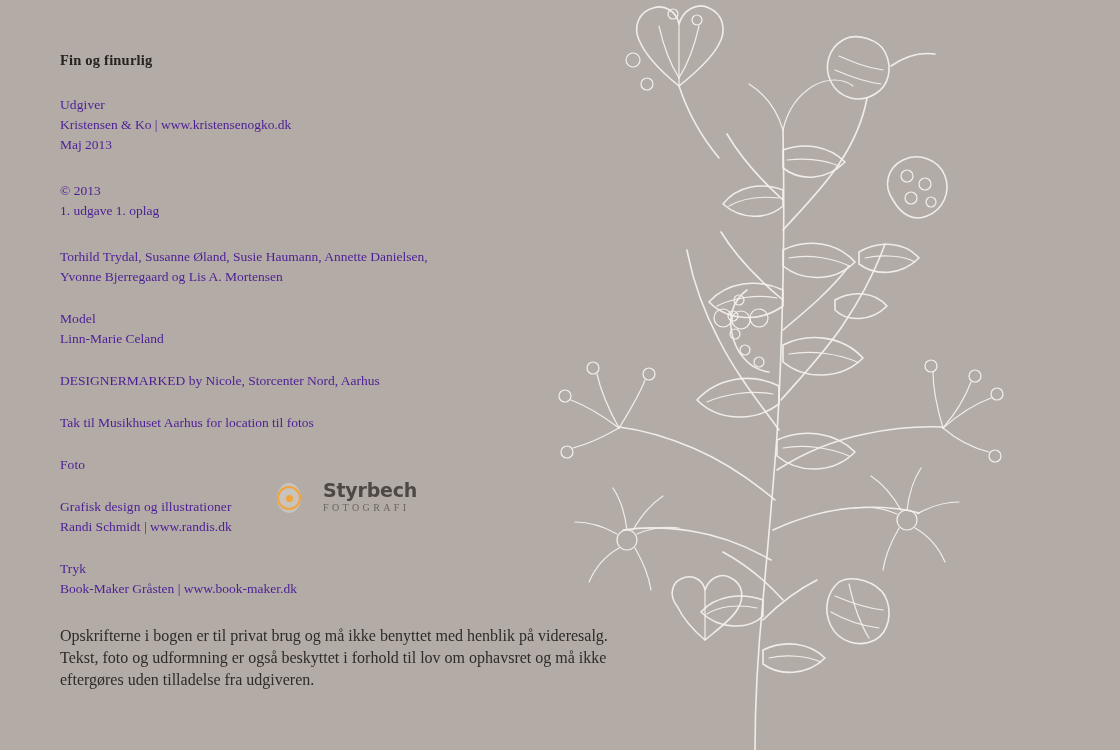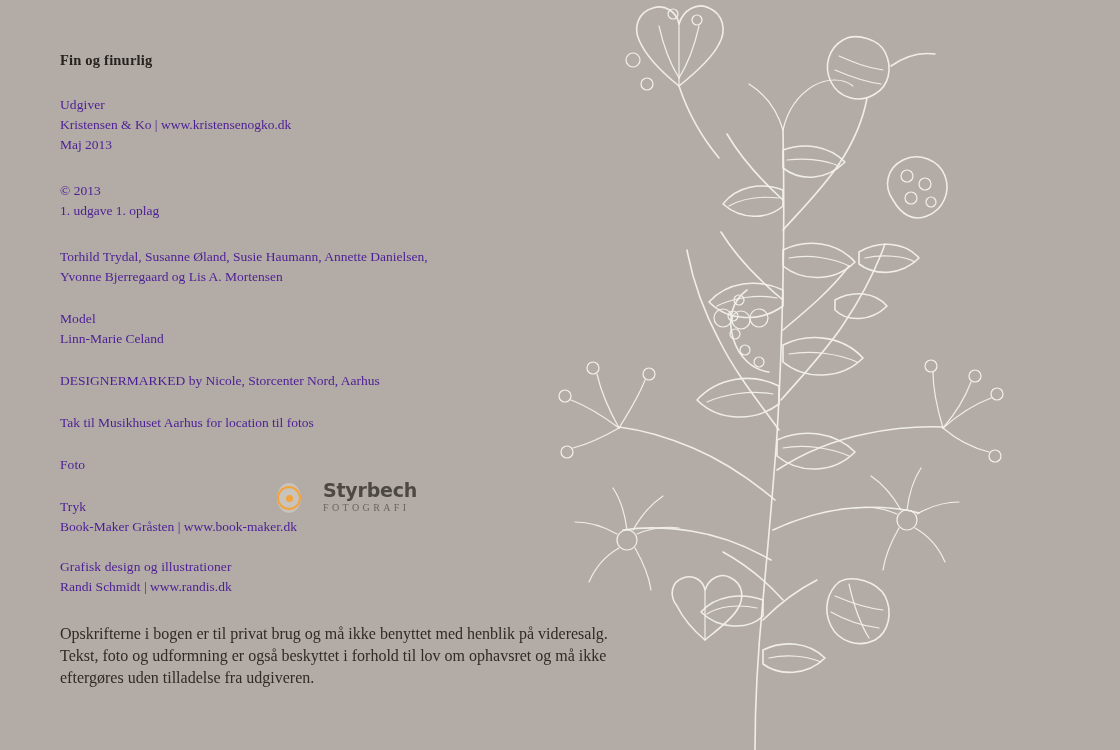--- a/index.html
+++ b/index.html
@@ -189,28 +189,28 @@
     </div>
 
     <div class="block gap-md">
       <div class="line">Tak til Musikhuset Aarhus for location til fotos</div>
     </div>
 
     <div class="block gap-md">
       <div class="line head">Foto</div>
     </div>
 
+    <div class="block gap-md">
+      <div class="line head">Grafisk design og illustrationer</div>
+      <div class="line">Randi Schmidt | www.randis.dk</div>
+    </div>
+
     <div class="block">
       <div class="line head">Tryk</div>
       <div class="line">Book-Maker Gråsten | www.book-maker.dk</div>
-    </div>
-
-    <div class="block gap-md">
-      <div class="line head">Grafisk design og illustrationer</div>
-      <div class="line">Randi Schmidt | www.randis.dk</div>
     </div>
 
     <div class="legal">
       <div class="line">Opskrifterne i bogen er til privat brug og må ikke benyttet med henblik på videresalg.</div>
       <div class="line">Tekst, foto og udformning er også beskyttet i forhold til lov om ophavsret og må ikke</div>
       <div class="line">eftergøres uden tilladelse fra udgiveren.</div>
     </div>
   </div>
 
   <div class="logo">

